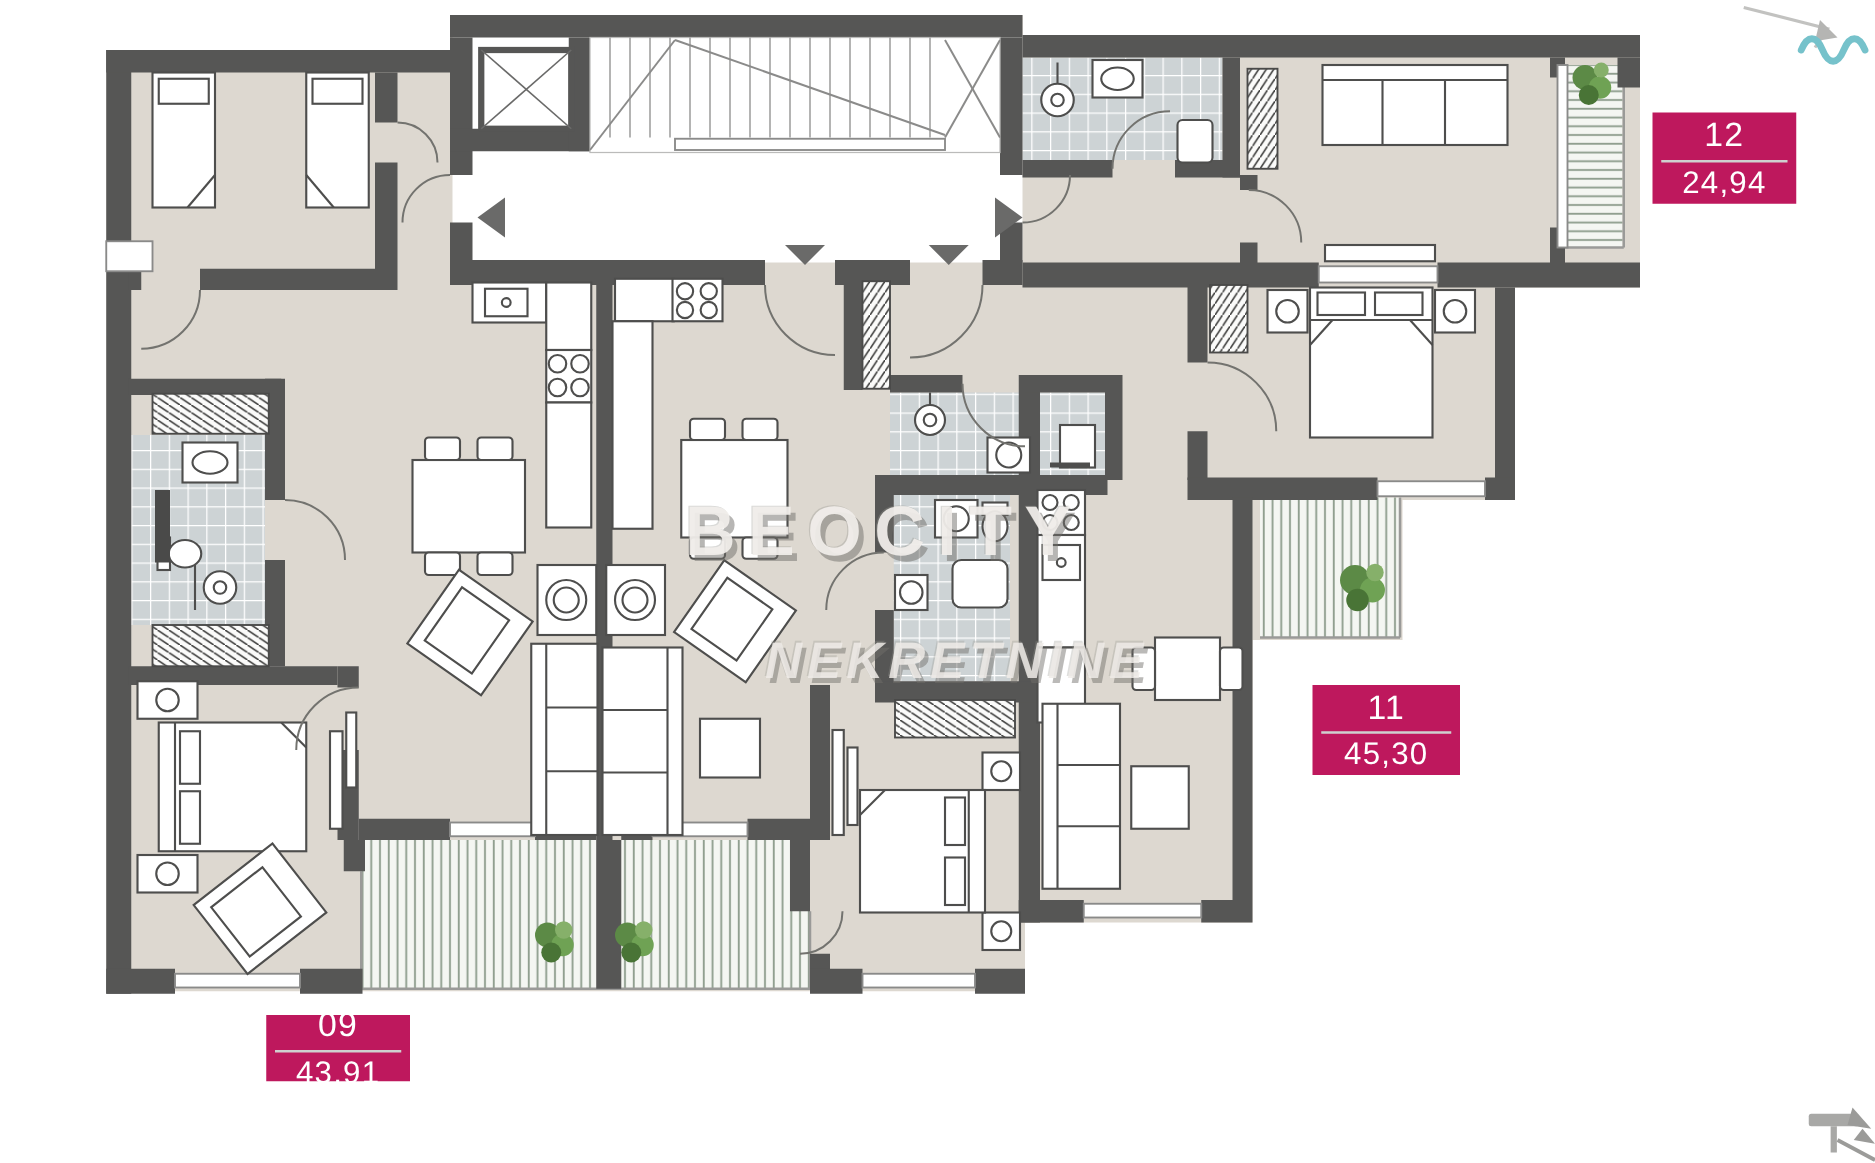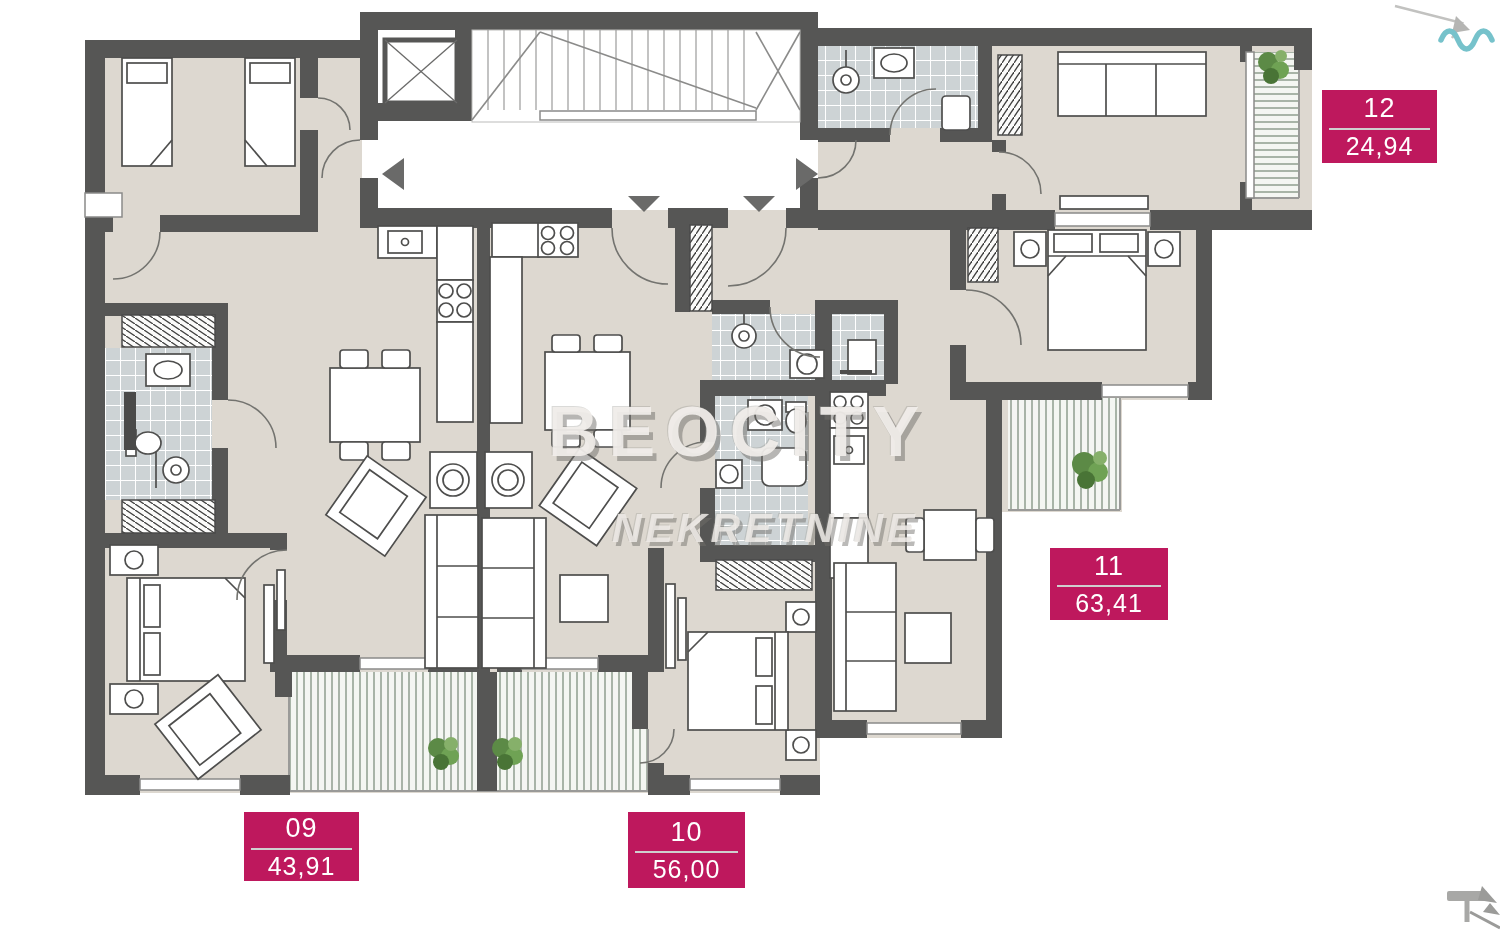--- a/index.html
+++ b/index.html
@@ -5,27 +5,27 @@
   html,body{margin:0;padding:0;background:#ffffff;}
   .stage{position:relative;width:1500px;height:930px;background:#ffffff;overflow:hidden;
          font-family:"Liberation Sans", sans-serif;}
   .stage svg{position:absolute;left:0;top:0;}
   
   .apt-label{position:absolute;background:#be185d;color:#ffffff;display:flex;flex-direction:column;
              align-items:center;justify-content:center;text-align:center;line-height:1.05;}
   .apt-label .num{font-size:27px;letter-spacing:1px;padding-bottom:3px;}
   .apt-label .rule{width:88%;border-top:2px solid #cfcfcf;margin:2px 0 3px 0;}
   .apt-label .area{font-size:25px;letter-spacing:1px;}
-  .lab09{left:244px;top:812px;width:115px;height:69px;}
+  .lab09{left:213px;top:812px;width:115px;height:53px;}
   .lab10{left:628px;top:812px;width:117px;height:76px;}
   .lab11{left:1050px;top:548px;width:118px;height:72px;text-align:center;}
   .lab12{left:1322px;top:90px;width:115px;height:73px;}
   
   .wm{position:absolute;pointer-events:none;color:rgba(242,239,235,0.92);font-weight:bold;}
-  .wm1{left:548px;top:392px;font-size:70px;letter-spacing:10px;
+  .wm1{left:548px;top:392px;font-size:56px;letter-spacing:10px;
        text-shadow:4px 5px 0 rgba(112,110,106,0.50), -1px -1px 0 rgba(150,148,144,0.35);}
   .wm2{left:612px;top:482px;font-size:41px;font-style:italic;letter-spacing:4px;
        color:rgba(238,235,231,0.85);
        text-shadow:3px 4px 0 rgba(112,110,106,0.48), -1px -1px 0 rgba(150,148,144,0.3);margin-top:23px;}
 </style>
 </head>
 <body>
 
 <div class="stage">
 
@@ -438,29 +438,24 @@
 </svg>
 
 <div class="wm wm1">BEOCITY</div>
 <div class="wm wm2">NEKRETNINE</div>
 
 <div class="apt-label lab09">
   <span class="num">09</span>
   <span class="rule"></span>
   <span class="area">43,91</span>
 </div>
-<div class="apt-label lab10">
-  <span class="num">10</span>
-  <span class="rule"></span>
-  <span class="area">56,00</span>
-</div>
 <div class="apt-label lab11">
   <span class="num">11</span>
   <span class="rule"></span>
-  <span class="area">63,41</span>
+  <span class="area">45,30</span>
 </div>
 <div class="apt-label lab12">
   <span class="num">12</span>
   <span class="rule"></span>
   <span class="area">24,94</span>
 </div>
 
 </div>
 
 </body></html>

